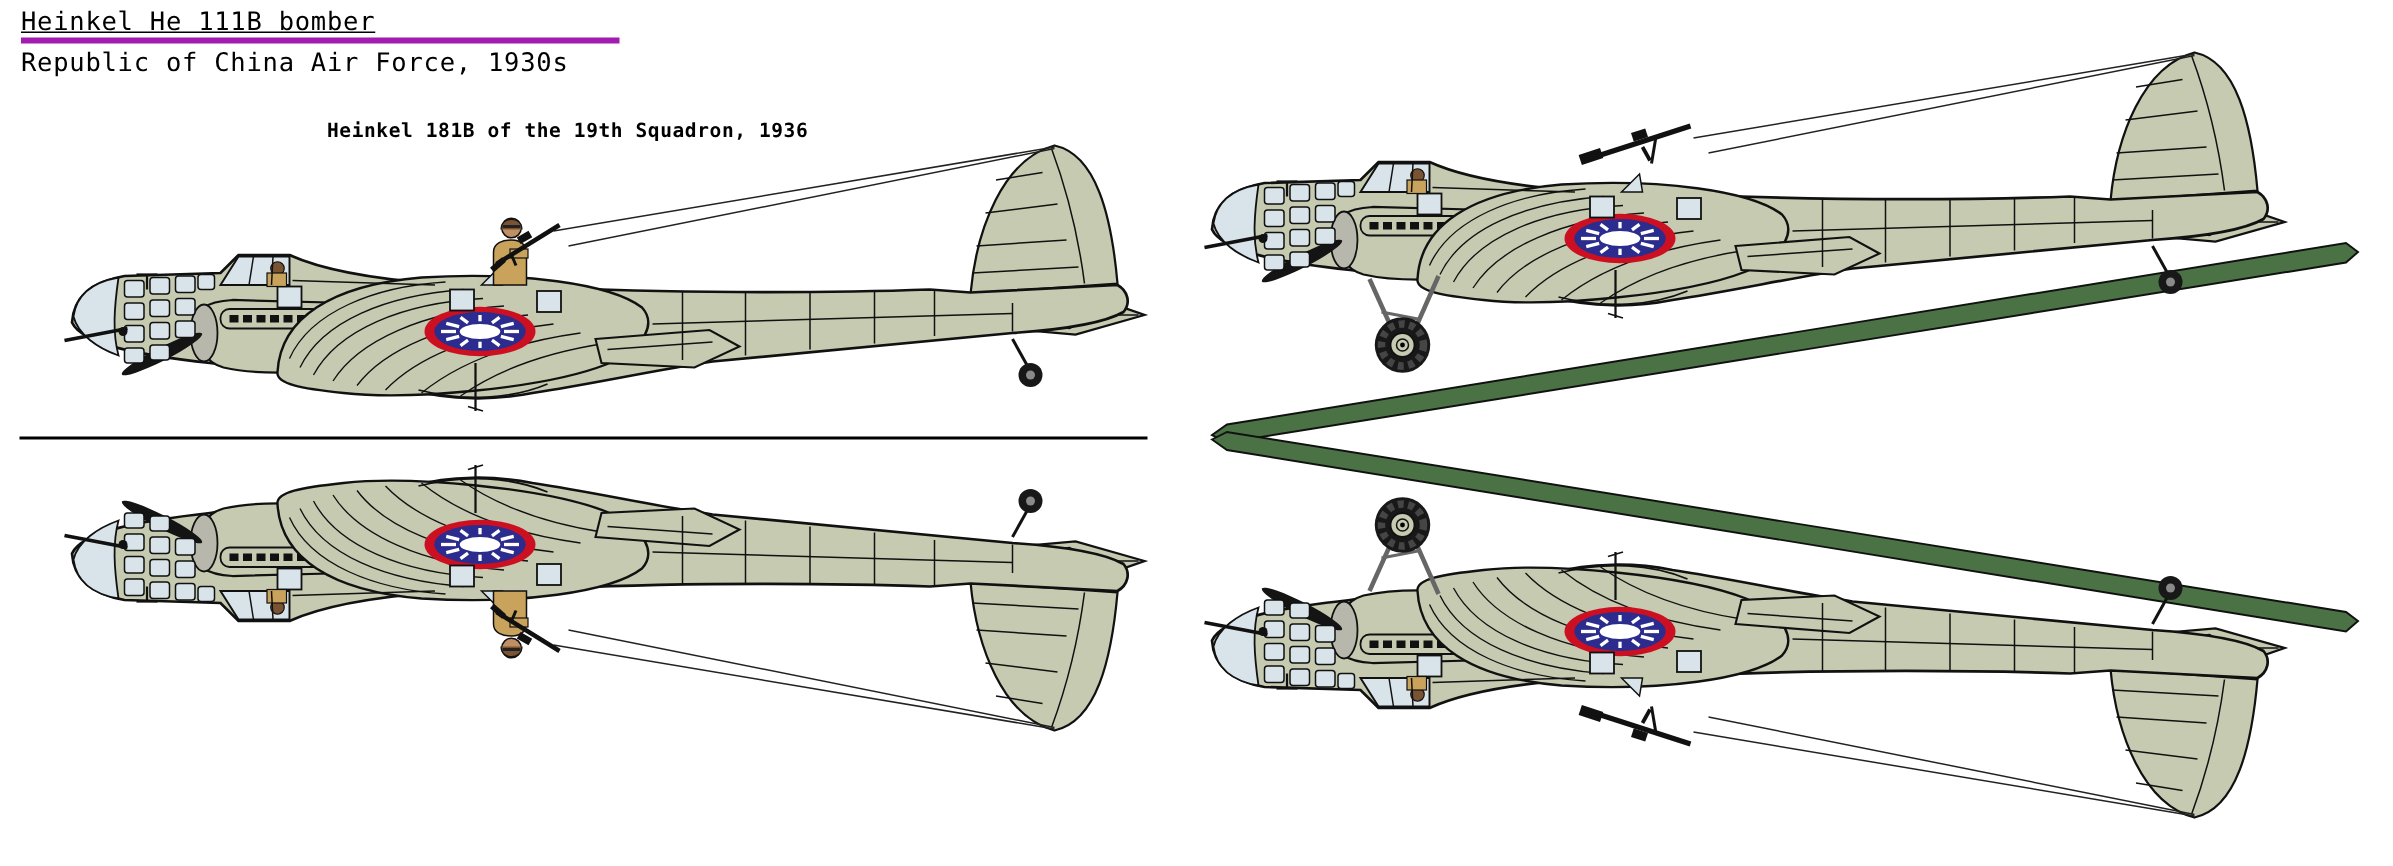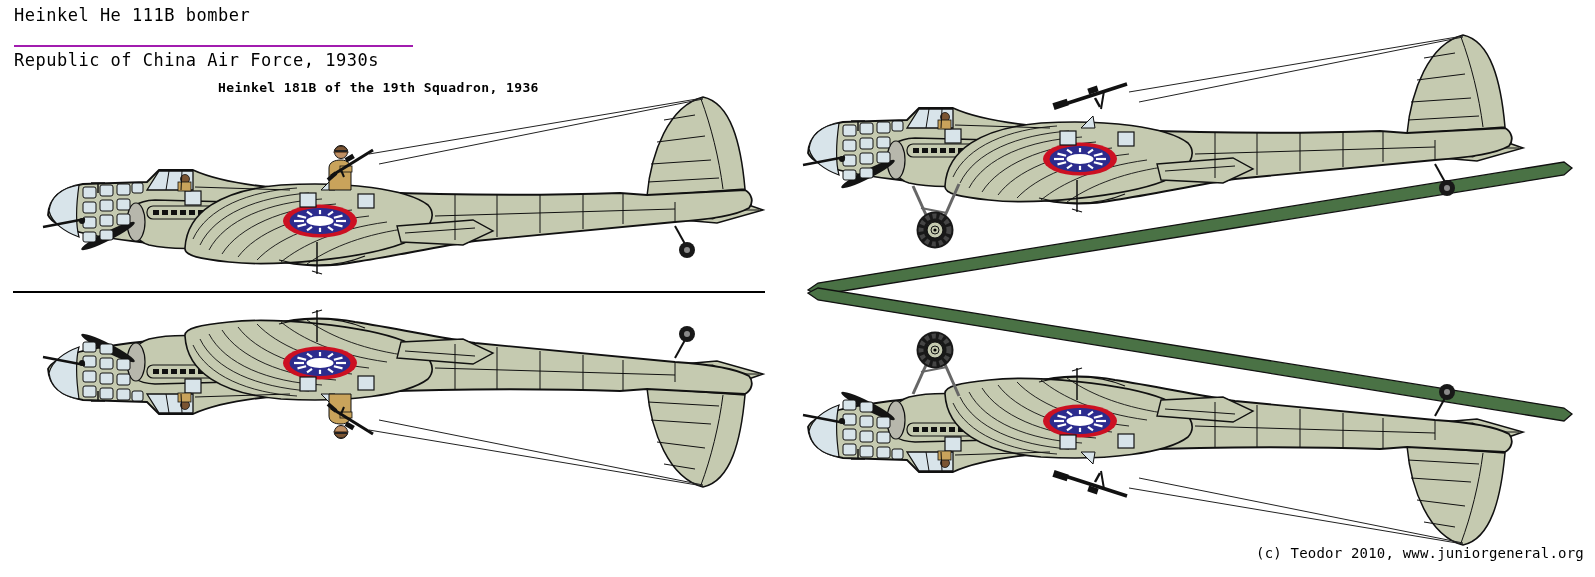--- a/index.html
+++ b/index.html
@@ -17,21 +17,21 @@
   }
   html,body{margin:0;padding:0;background:#ffffff;}
   .stage{
     position:relative;width:1595px;height:577px;background:#ffffff;overflow:hidden;
     font-family:"DejaVu Sans Mono","Liberation Mono",monospace;color:#000;
   }
   .scene{position:absolute;left:0;top:0;}
   .title-block{position:absolute;left:14px;top:5px;}
   .title{
     font-size:17px;letter-spacing:.5px;white-space:nowrap;
-    width:399px;border-bottom:2px solid #a21caf;padding-bottom:20px;
+    width:399px;border-bottom:4px solid #a21caf;padding-bottom:0;text-decoration:underline;
   }
   .subtitle{font-size:17px;letter-spacing:.5px;white-space:nowrap;padding-top:3px;}
   .caption{
     position:absolute;left:218px;top:80px;
     font-size:13px;font-weight:bold;letter-spacing:.4px;white-space:nowrap;
   }
   .credit{
     position:absolute;left:1256px;top:545px;
     font-size:14px;letter-spacing:.2px;white-space:nowrap;
   }
@@ -236,15 +236,14 @@
     </g>
   </svg>
 
   <div class="title-block">
     <div class="title">Heinkel He 111B bomber</div>
     <div class="subtitle">Republic of China Air Force, 1930s</div>
   </div>
 
   <div class="caption">Heinkel 181B of the 19th Squadron, 1936</div>
 
-  <div class="credit">(c) Teodor 2010, www.juniorgeneral.org</div>
 
 </div>
 
 </body></html>

